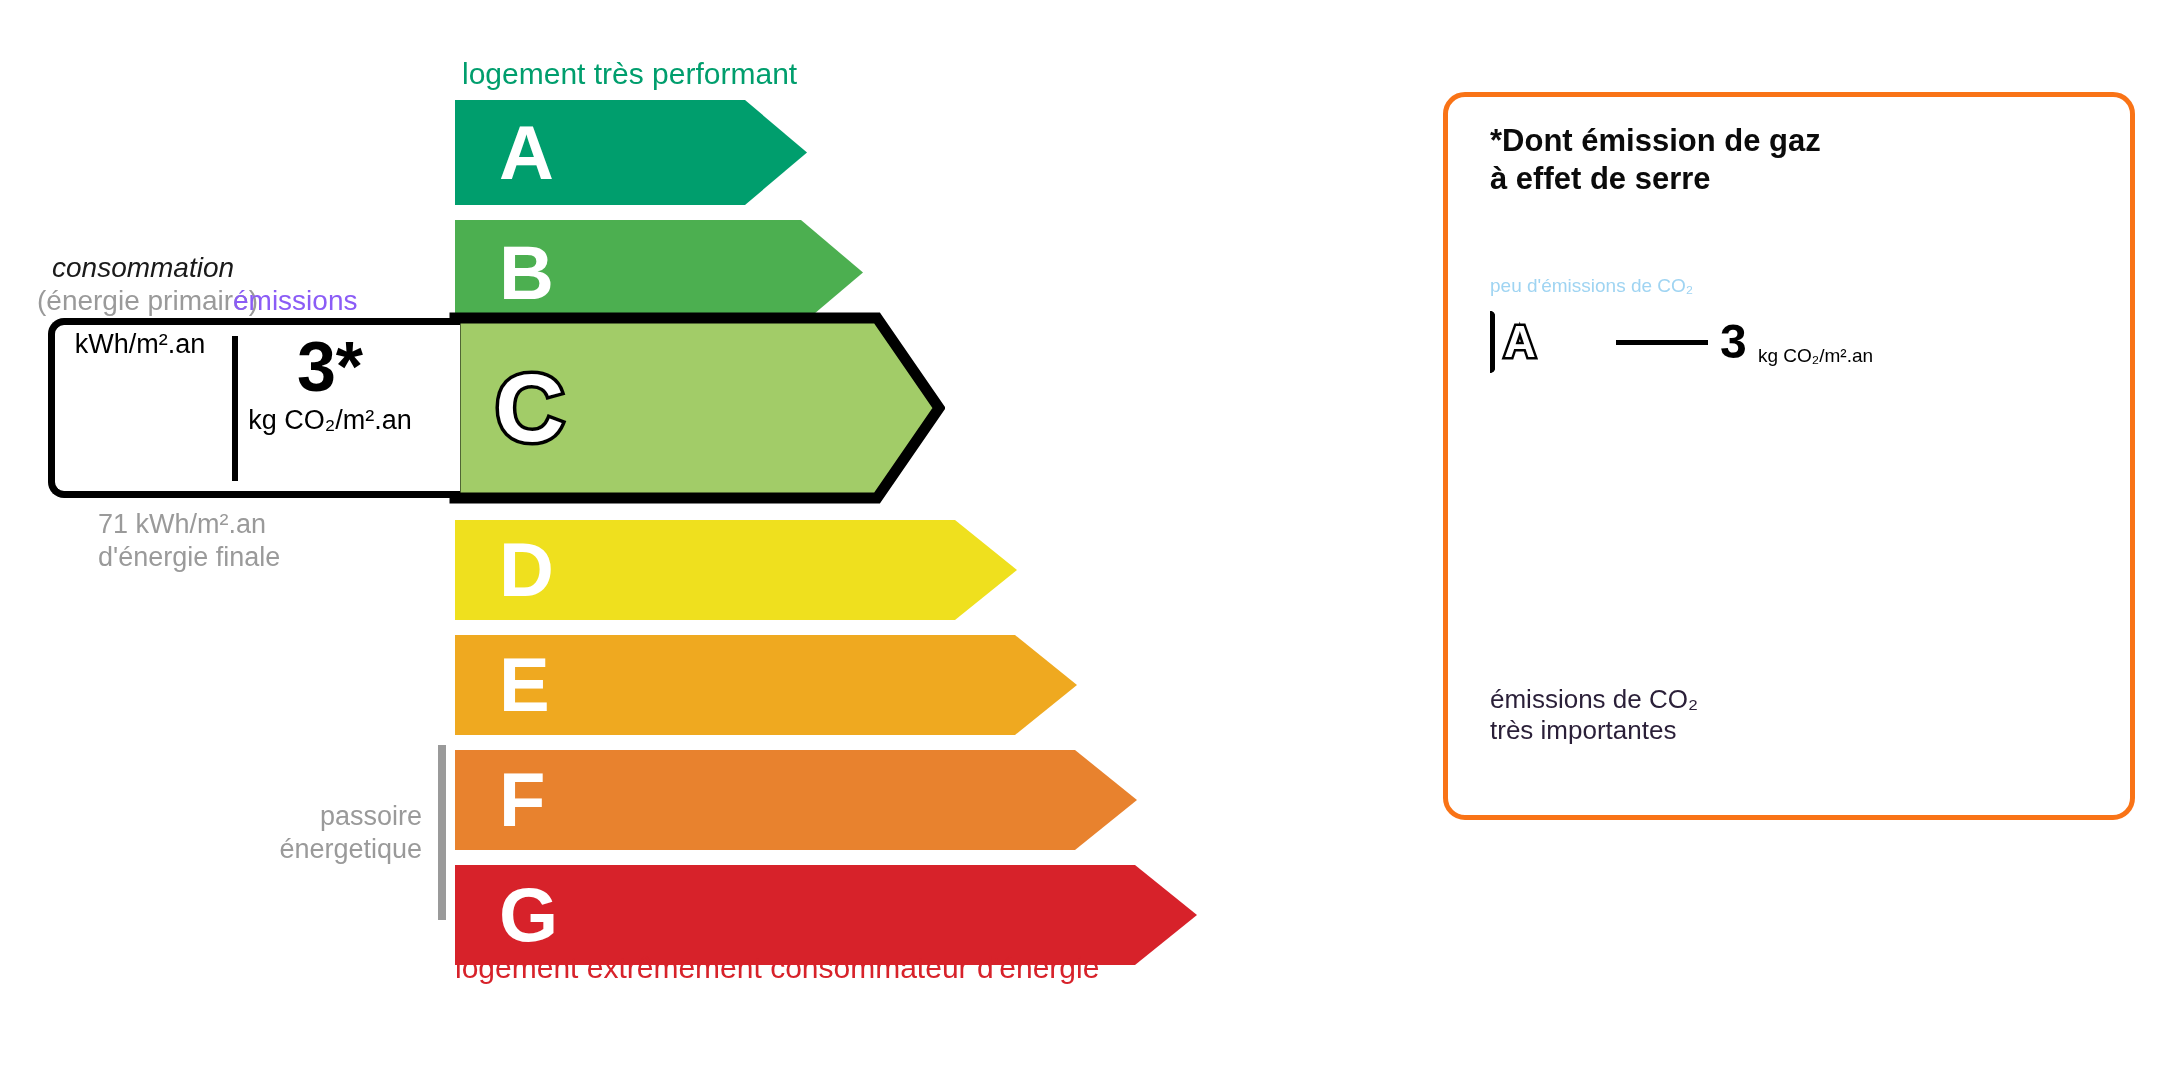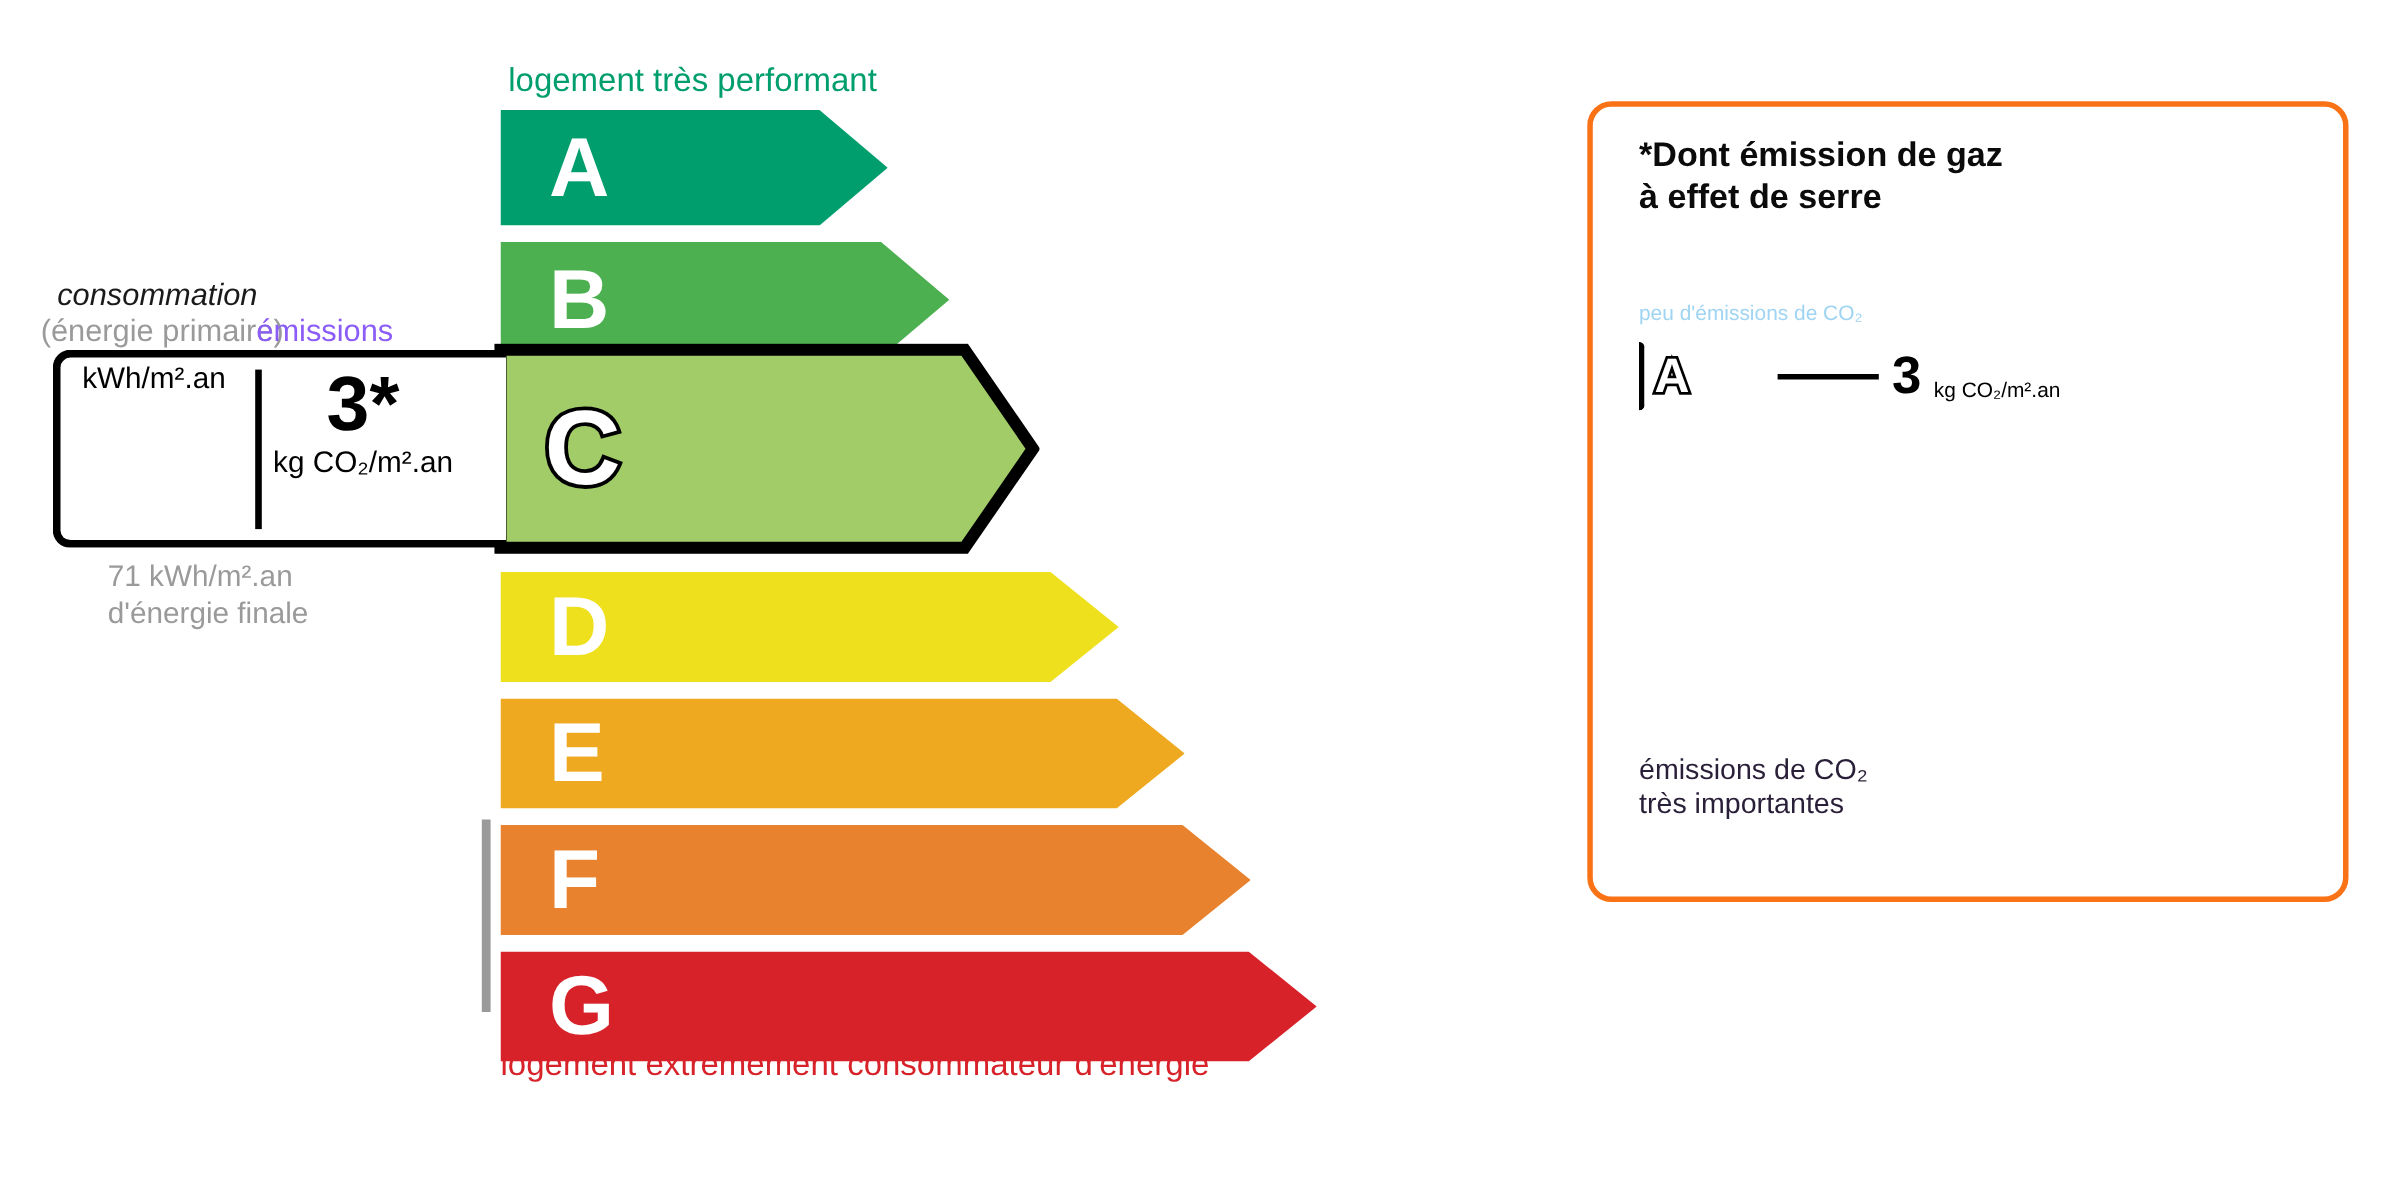--- a/index.html
+++ b/index.html
@@ -210,20 +210,22 @@
 
     <div class="val-cell" id="cell-emis">
       <div class="val-num">3*</div>
       <div class="val-unit">kg CO₂/m².an</div>
     </div>
 
     <div class="final-energy">71 kWh/m².an
 d'énergie finale</div>
 
     <div id="passoire-bar"></div>
+    <div id="passoire-label">passoire
+énergetique</div>
 
     <div class="bottom-caption">logement extrêmement consommateur d'énergie</div>
   </div>
 
   <div id="ges-card">
     <div id="ges-title">*Dont émission de gaz
 à effet de serre</div>
     <div id="ges-top-caption">peu d'émissions de CO₂</div>
 
     <div id="ges-bars">

